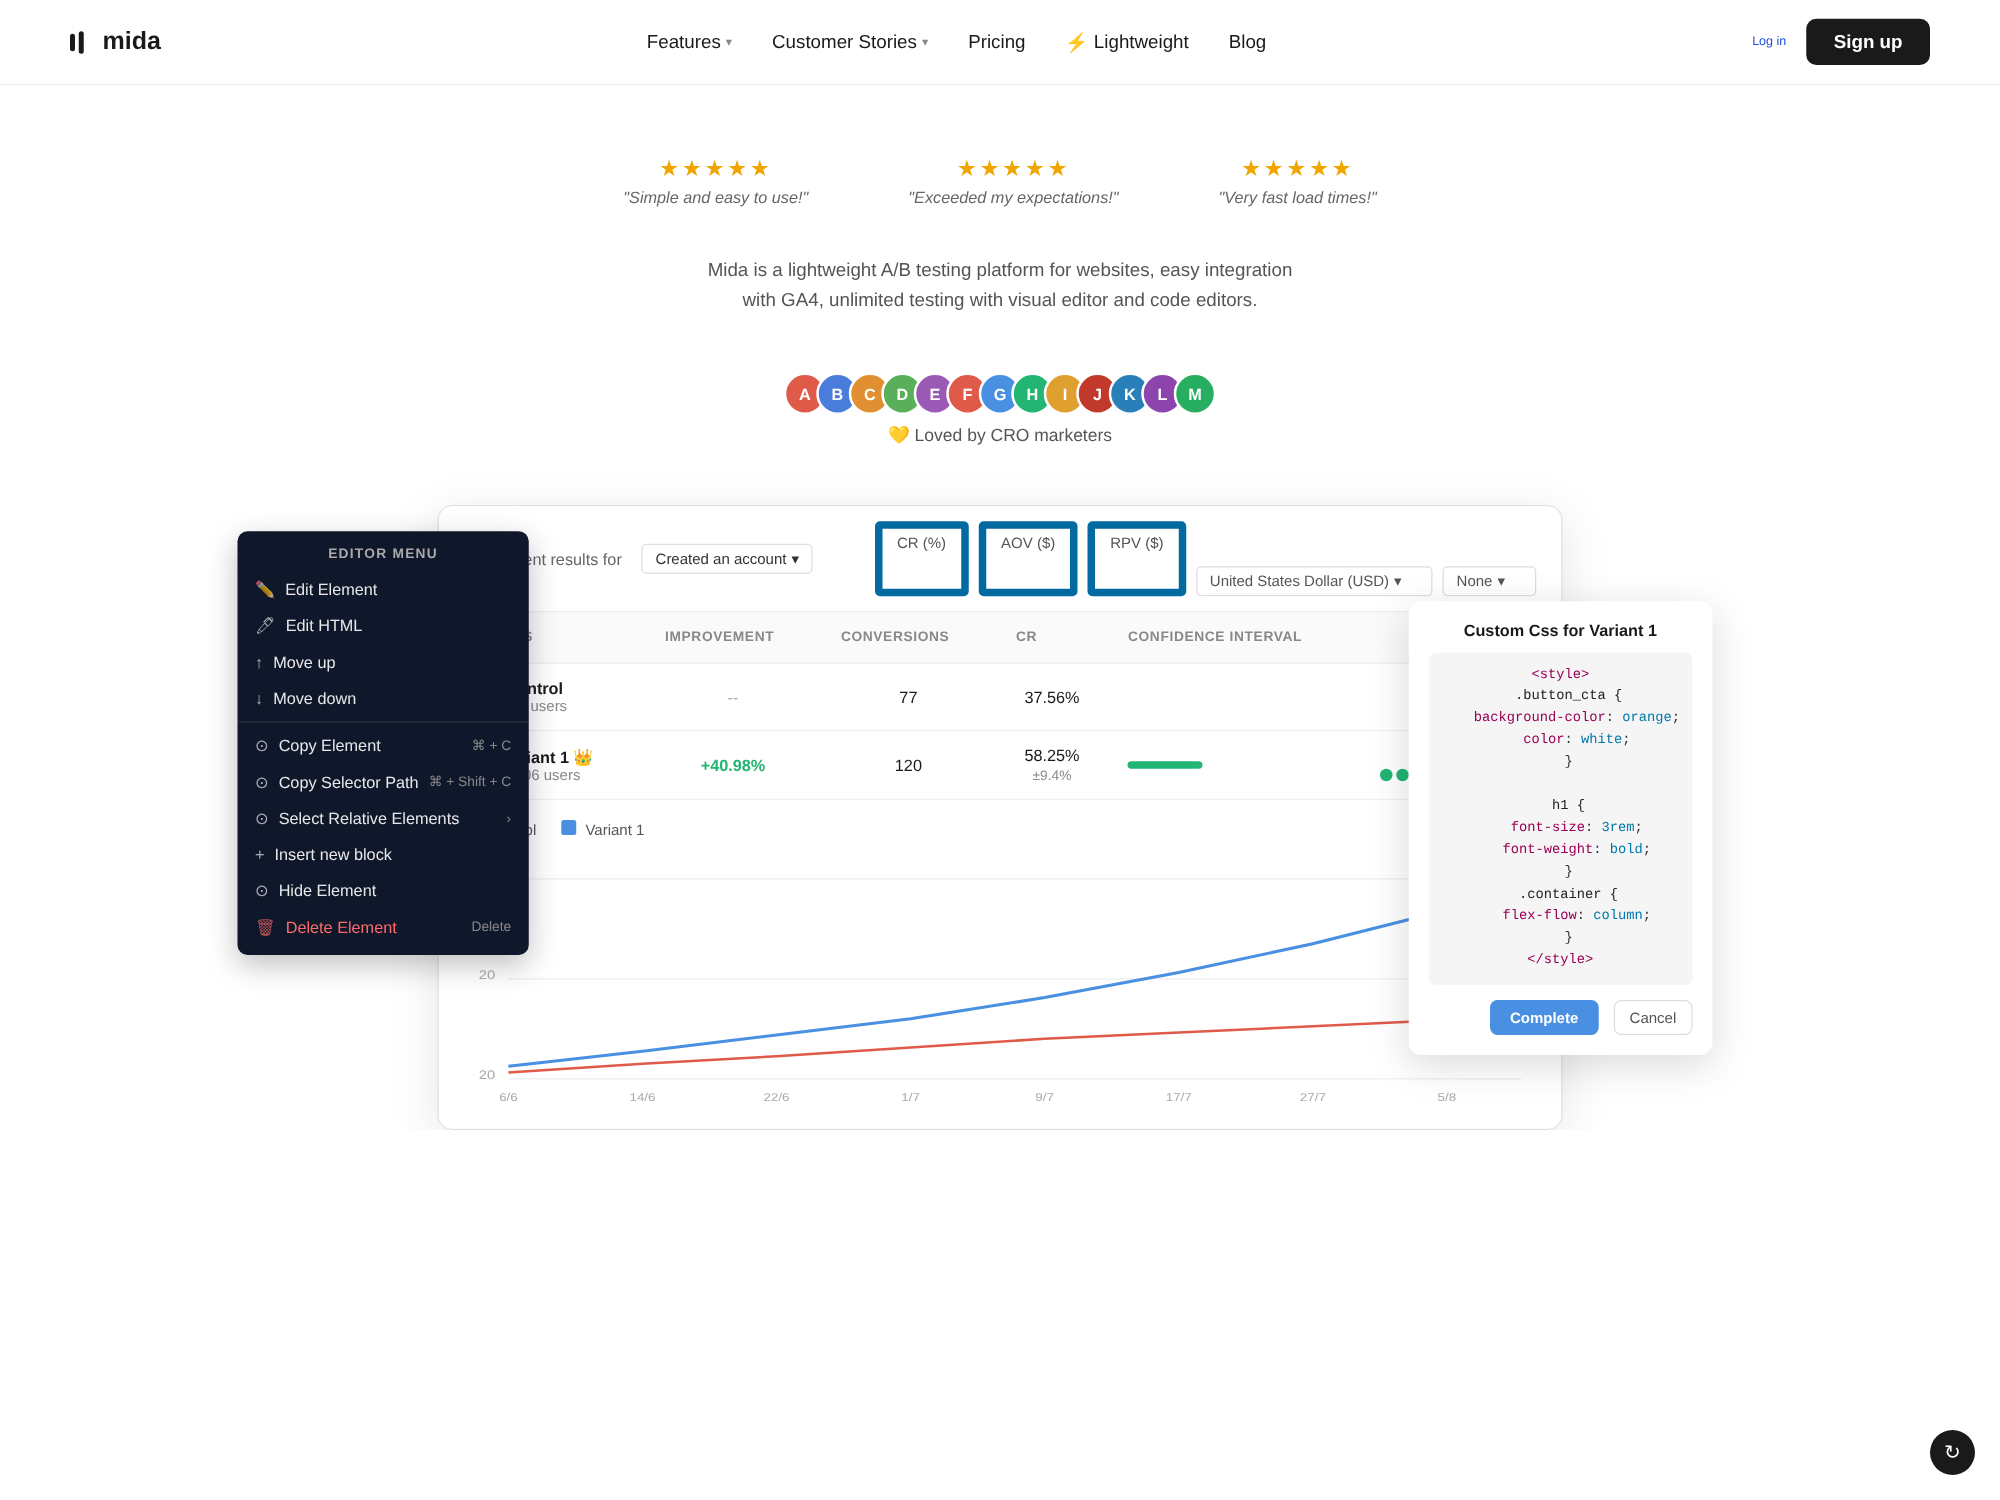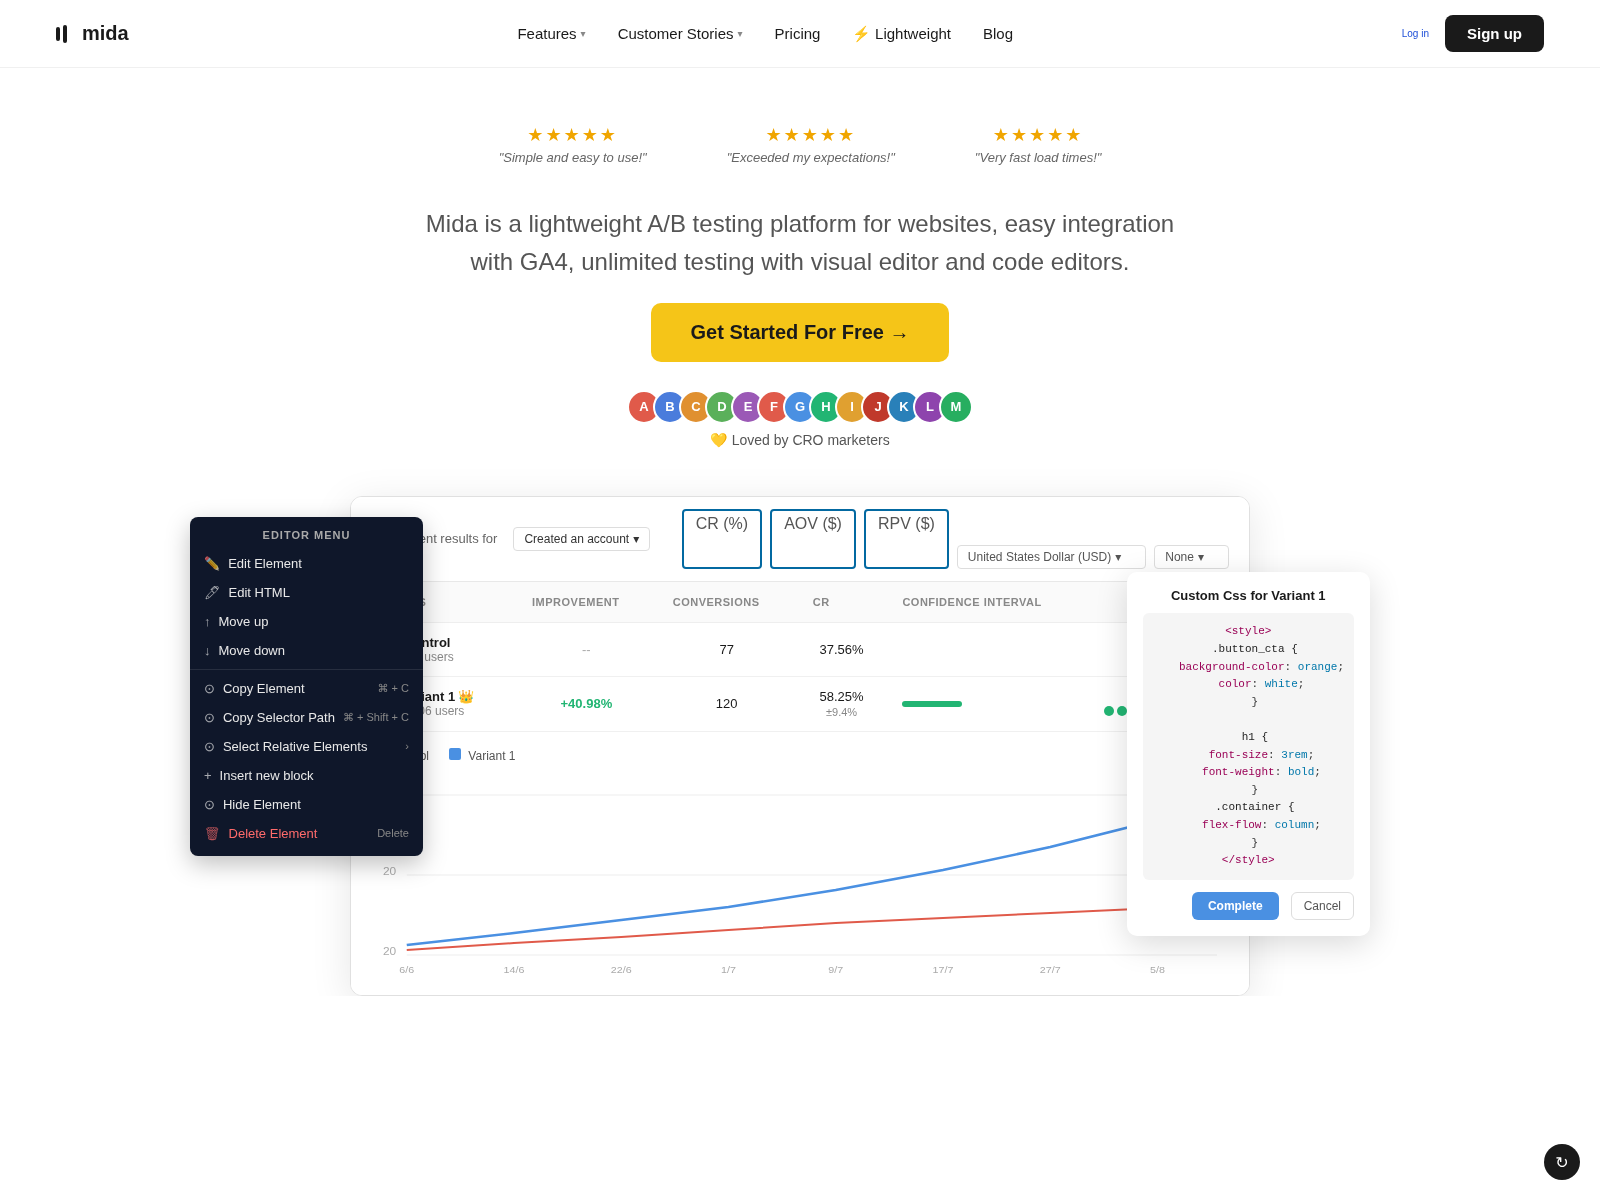--- a/index.html
+++ b/index.html
@@ -30,21 +30,21 @@
     
     .reviews { display: flex; justify-content: center; gap: 80px; margin-bottom: 40px; }
     .review-item { display: flex; flex-direction: column; align-items: center; gap: 4px; }
     .stars { color: #f0a500; font-size: 18px; letter-spacing: 2px; }
     .review-text { font-size: 13px; color: #666; font-style: italic; }
 
     
     .hero-heading { font-size: 74px; font-weight: 800; line-height: 1.05; letter-spacing: -2px; margin-bottom: 24px; color: #111; }
 
     
-    .hero-sub { font-size: 24px; color: #555; line-height: 1.6; margin-bottom: 21px; }
+    .hero-sub { font-size: 15px; color: #555; line-height: 1.6; margin-bottom: 45px; }
 
     
     .cta-btn {
       display: inline-block; background: #f5c518; color: #1a1a1a;
       padding: 18px 40px; border-radius: 10px; font-size: 20px; font-weight: 700;
       border: none; cursor: pointer; text-decoration: none; margin-bottom: 28px;
     }
 
     
     .loved-section { display: flex; flex-direction: column; align-items: center; gap: 8px; margin-bottom: 48px; }
@@ -73,22 +73,22 @@
       background: #fff; border-bottom: 1px solid #e8e8e8;
       padding: 12px 20px; display: flex; align-items: center; gap: 16px; font-size: 13px;
     }
     .db-topbar-label { color: #666; }
     .db-topbar-select {
       border: 1px solid #ddd; border-radius: 4px; padding: 4px 10px; font-size: 12px; color: #333;
       display: inline-flex; align-items: center; gap: 4px; cursor: pointer;
     }
     .db-topbar-pills { display: flex; gap: 8px; margin-left: auto; }
     .db-pill {
-      border: 2px solid #0369a1; border-radius: 4px; padding: 4px 12px;
-      font-size: 16px; cursor: pointer; color: #555;
+      border: 6px solid #0369a1; border-radius: 4px; padding: 4px 12px;
+      font-size: 12px; cursor: pointer; color: #555;
     }
     .db-pill-select {
       border: 1px solid #ddd; border-radius: 4px; padding: 4px 24px 4px 10px;
       font-size: 12px; color: #555; position: relative;
       display: inline-flex; align-items: flex-end; gap: 4px; margin-top: 36px;
     }
 
     
     .db-table { width: 100%; border-collapse: collapse; }
     .db-table th {
@@ -230,21 +230,20 @@
 
   
 
   
   <p class="hero-sub">
     Mida is a lightweight A/B testing platform for websites, easy integration<br>
     with GA4, unlimited testing with visual editor and code editors.
   </p>
 
   
-  <button class="cta-btn">Get Started For Free →</button>
 
   
   <div class="loved-section">
     <div class="avatars" id="avatars-container">
         <div class="avatar-circle" style="background: rgb(224, 90, 74);">A</div>
         <div class="avatar-circle" style="background: rgb(74, 124, 220);">B</div>
         <div class="avatar-circle" style="background: rgb(224, 144, 48);">C</div>
         <div class="avatar-circle" style="background: rgb(90, 176, 90);">D</div>
         <div class="avatar-circle" style="background: rgb(155, 89, 182);">E</div>
         <div class="avatar-circle" style="background: rgb(224, 90, 74);">F</div>

